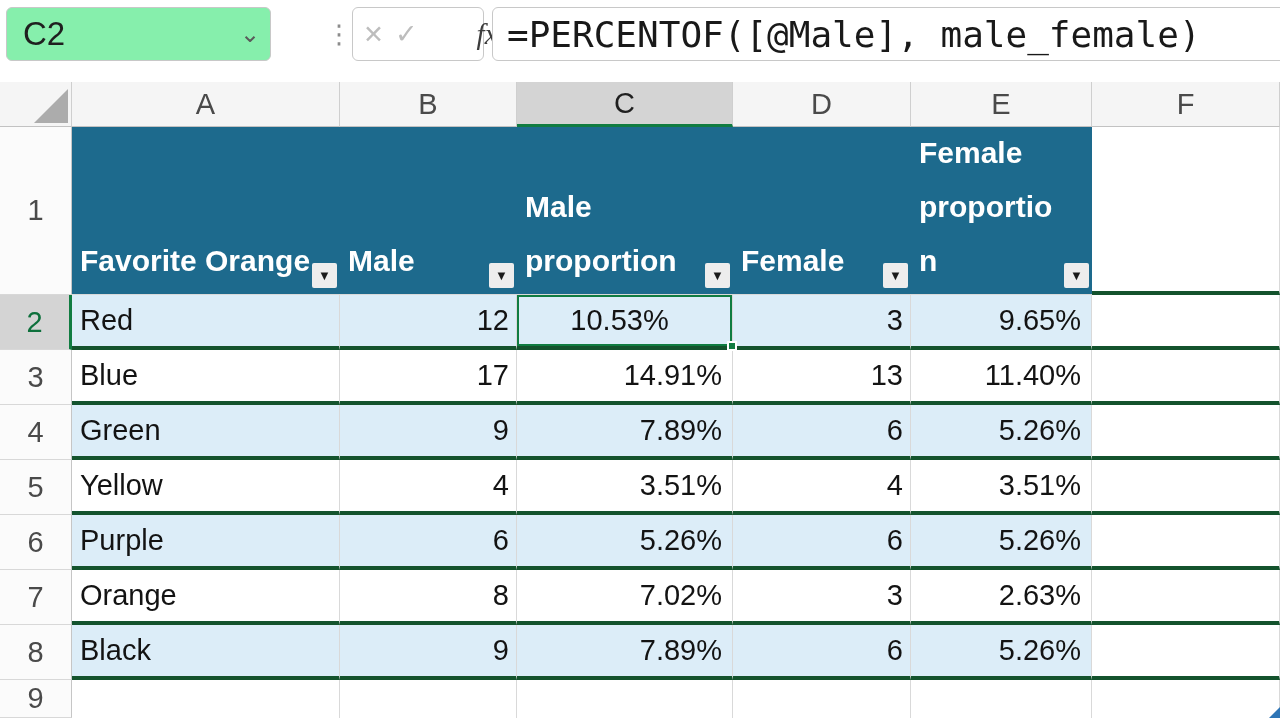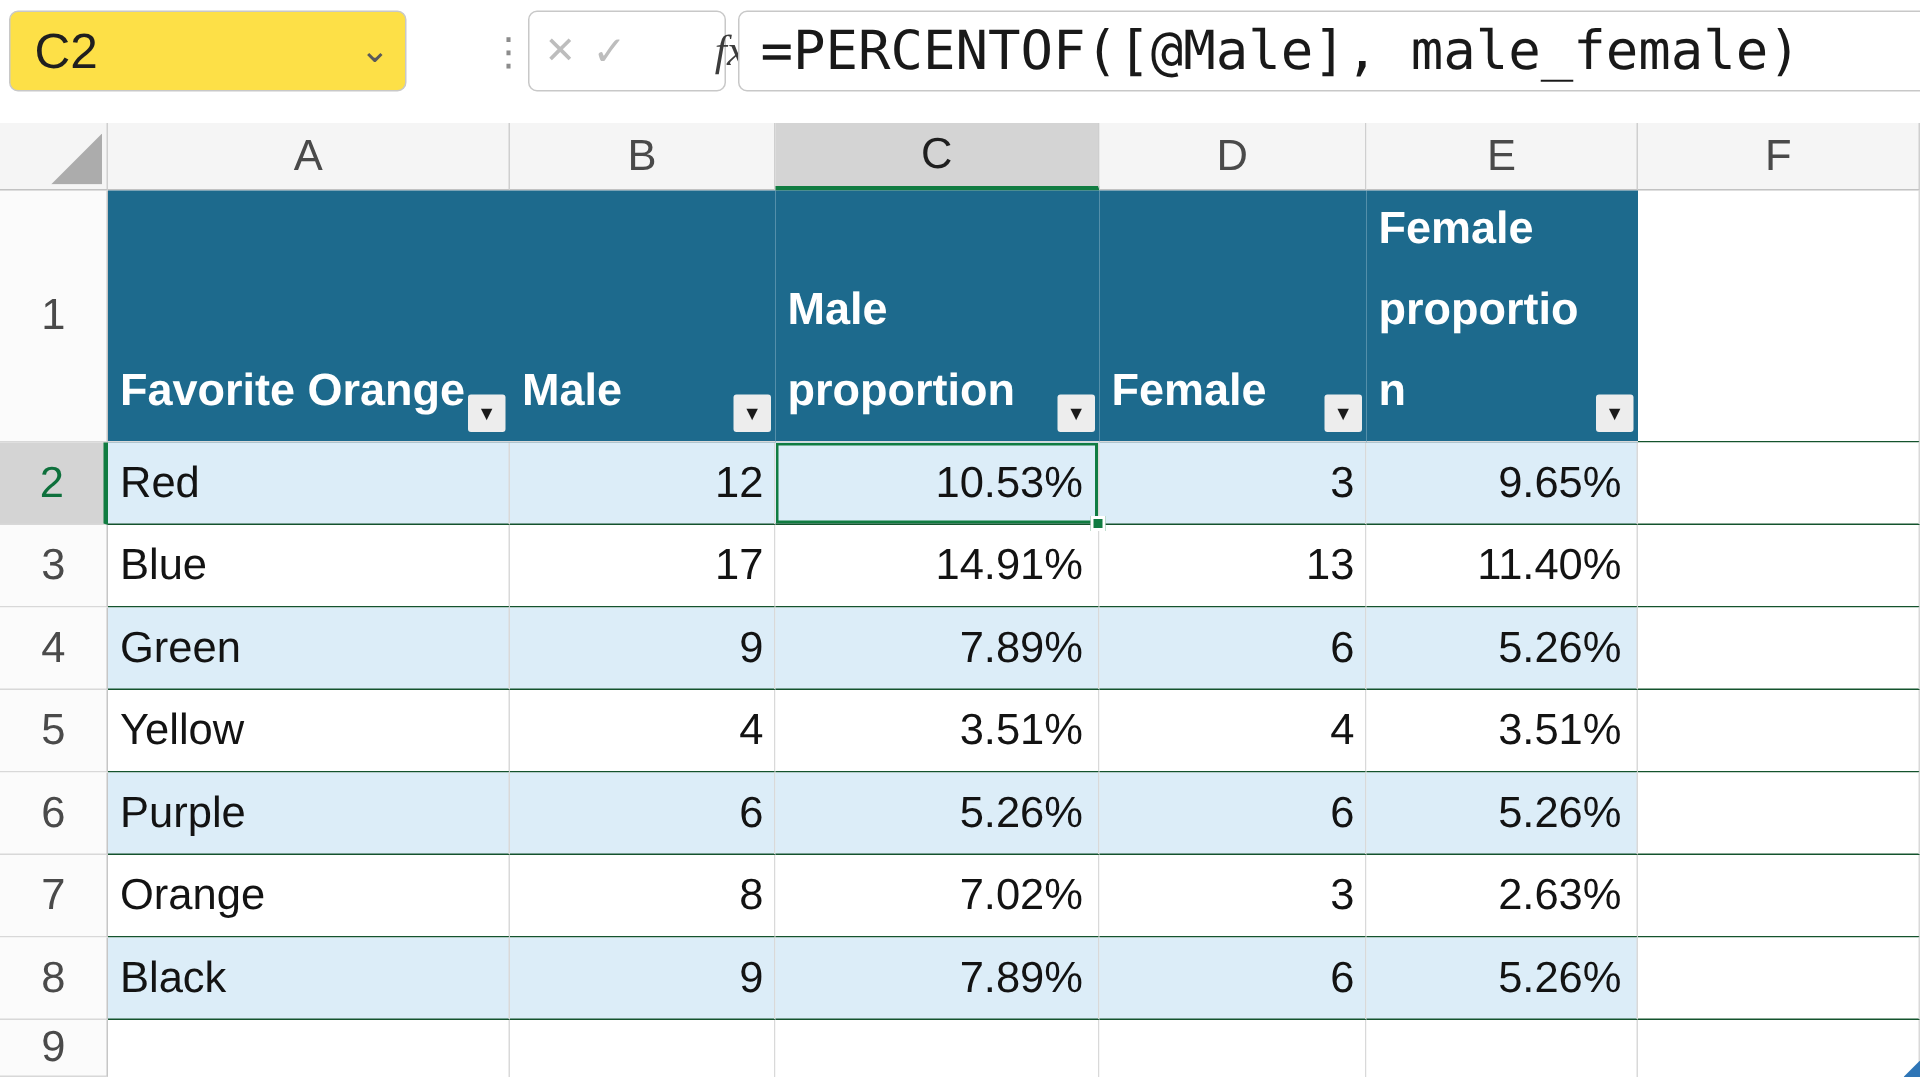--- a/index.html
+++ b/index.html
@@ -3,21 +3,21 @@
 <meta charset="utf-8">
 <style>
   * { margin:0; padding:0; box-sizing:border-box; }
   html,body { width:1280px; height:720px; overflow:hidden; background:#fff;
               font-family:"Liberation Sans", sans-serif; }
   .app { position:relative; width:1280px; height:720px; background:#fff; }
 
   
   .topbar { position:absolute; left:0; top:0; width:1280px; height:70px; background:#fff; }
   .namebox { position:absolute; left:6px; top:7px; width:265px; height:54px;
-             border:1px solid #c8c8c8; border-radius:6px; background:#fde047;
+             border:1px solid #c8c8c8; border-radius:6px; background:#86efac;
              display:flex; align-items:center; padding:0 10px 0 16px;
              font-size:33px; color:#1f1f1f; }
   .namebox .chev { margin-left:auto; font-size:24px; color:#5a5a5a; line-height:1; }
   .dots { position:absolute; left:330px; top:7px; height:54px; width:18px;
           display:flex; align-items:center; justify-content:center;
           font-size:26px; color:#8c8c8c; }
   .fxbox { position:absolute; left:352px; top:7px; width:132px; height:54px;
            border:1px solid #c8c8c8; border-radius:6px; background:#fff;
            display:flex; align-items:center; gap:11px; padding:0 10px; }
   .x  { color:#bdbdbd; font-size:25px; line-height:1; }
@@ -51,29 +51,29 @@
        display:flex; align-items:flex-end; position:relative;
        padding:0 4px 6px 8px; border-bottom:1px solid #D9D9D9; }
   .h .lab { display:block; line-height:54px; word-break:break-word; }
   .w-c { width:175px; }
   .w-e { width:150px;margin-top:47px; }
   .filter { position:absolute; right:3px; bottom:6px; width:25px; height:25px;
             background:#EDEDED; border-radius:2px;
             display:flex; align-items:center; justify-content:center; }
   .filter .fi { font-size:13px; color:#1a1a1a; line-height:1; }
 
-  .c { background:#fff; border-right:1px solid #D9D9D9; border-bottom:1px solid #14532d;
+  .c { background:#fff; border-right:1px solid #D9D9D9; border-bottom:4px solid #14532d;
        display:flex; align-items:center; font-size:29px; color:#131313; }
   .b { background:#DCEDF8; }
   .t { padding-left:8px; }
   .n { justify-content:flex-end; padding-right:7px; }
   .p { justify-content:flex-end; padding-right:10px; }
   .nb { border-bottom:none; }
 
-  .selcell { position:relative; z-index:3; box-shadow:inset 0 0 0 2px #107C41; }
+  .selcell { position:relative; z-index:3; box-shadow:inset 0 0 0 2px #107C41;justify-content:center; }
   .handle { position:absolute; right:-5px; bottom:-5px; width:10px; height:10px;
             background:#107C41; border:2px solid #fff; z-index:4; }
   .tcorner { position:absolute; right:0; bottom:0; width:11px; height:11px;
              background:#2E75B6; clip-path:polygon(100% 0, 100% 100%, 0 100%); }
 </style>
 </head>
 <body>
 
 <div class="app">
 

